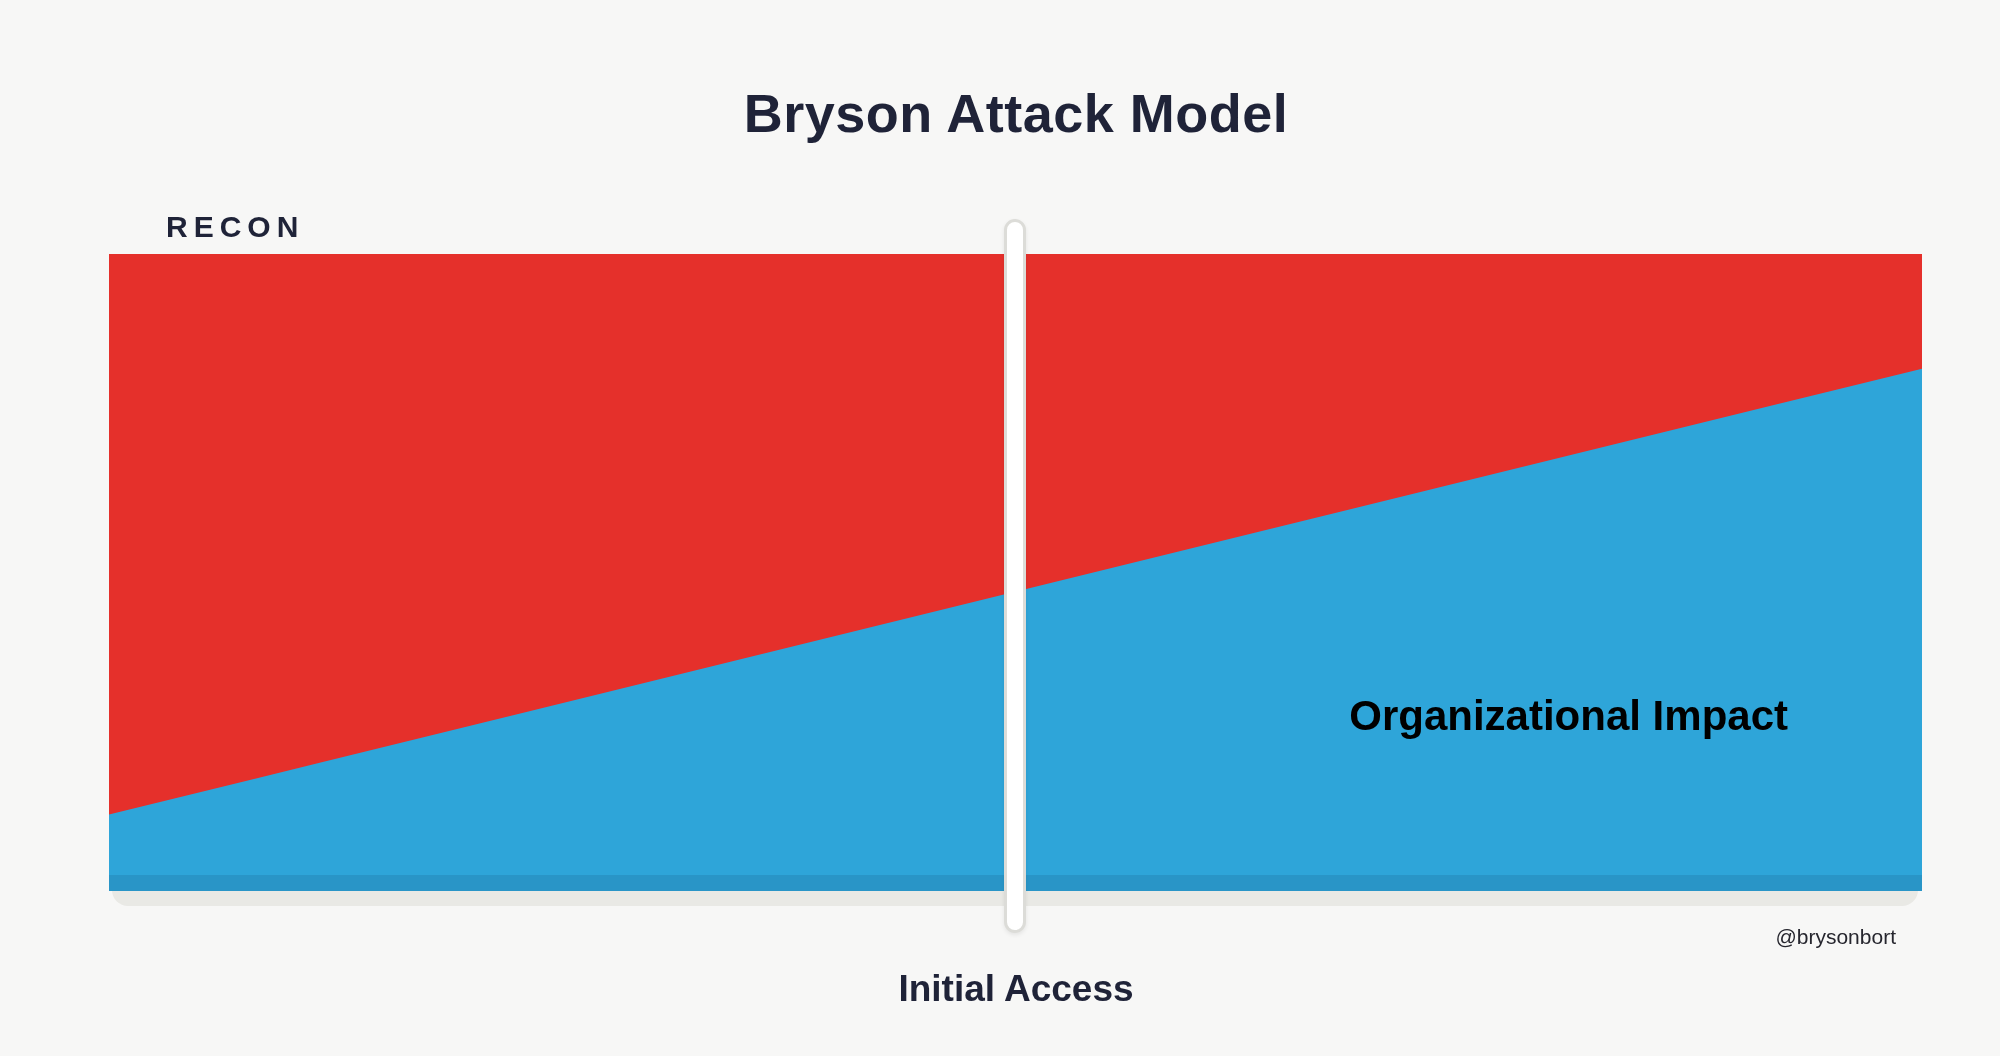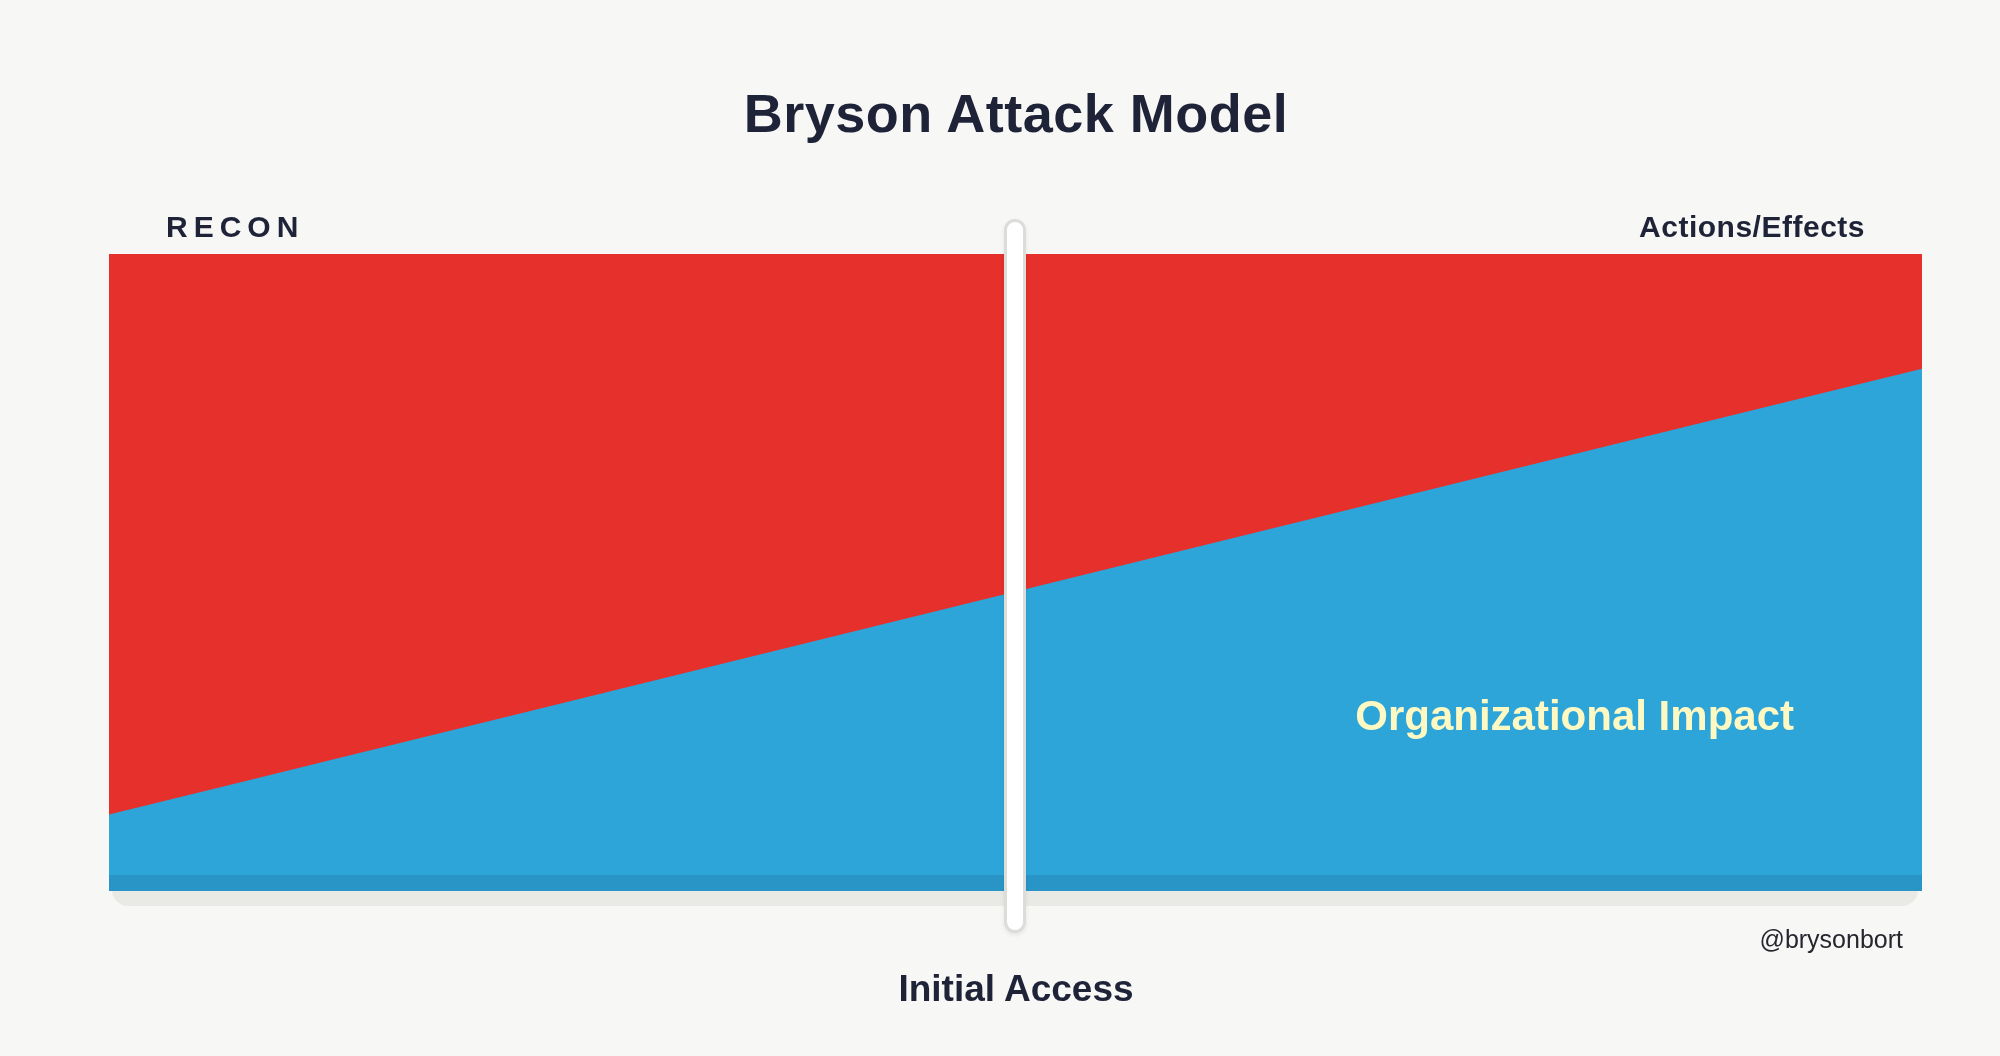--- a/index.html
+++ b/index.html
@@ -66,24 +66,24 @@
     
   }
   .bottom-shade {
     position: absolute;
     left: 0; bottom: 0;
     width: 100%; height: 6px;
     background: rgba(20, 80, 115, 0.18);
   }
   .org-impact-label {
     position: absolute;
-    right: 120px; top: 430px;
+    right: 126px; top: 430px;
     font-size: 42px;
     font-weight: 800;
-    color: #fef9c3;
+    color: #000000;
     white-space: nowrap;
   }
   .divider-pill {
     position: absolute;
     left: 988px; top: 203px;
     width: 18px; height: 714px;
     background: #FFFFFF;
     border: 3px solid var(--pill-border, #DCDCD8);
     border-radius: 12px;
     box-shadow: 0 2px 4px rgba(0,0,0,0.08);
@@ -93,38 +93,37 @@
     position: absolute;
     top: 944px; left: 0; width: 100%;
     text-align: center;
     font-size: 37px;
     font-weight: 800;
     color: var(--navy, #1F2338);
     z-index: 10;
   }
   .credit {
     position: absolute;
-    top: 901px; right: 105px;
-    font-size: 25px;
+    top: 901px; right: 112px;
+    font-size: 21px;
     font-weight: 400;
     color: #26262E;
     z-index: 10;
   }
 </style>
 </head>
 <body>
 
 <div class="stage">
 
   <div class="title-block">
     <div class="title-line1">Bryson Attack Model</div>
   </div>
 
   <div class="axis-label left">RECON</div>
-  <div class="axis-label right">Actions/Effects</div>
 
   <div class="rect-shadow"></div>
 
   <div class="diagram-rect">
     <div class="blue-region" style="clip-path: polygon(0% 88%, 100% 18%, 100% 100%, 0% 100%);">
       <div class="bottom-shade"></div>
     </div>
     <div class="org-impact-label">Organizational Impact</div>
   </div>
 

